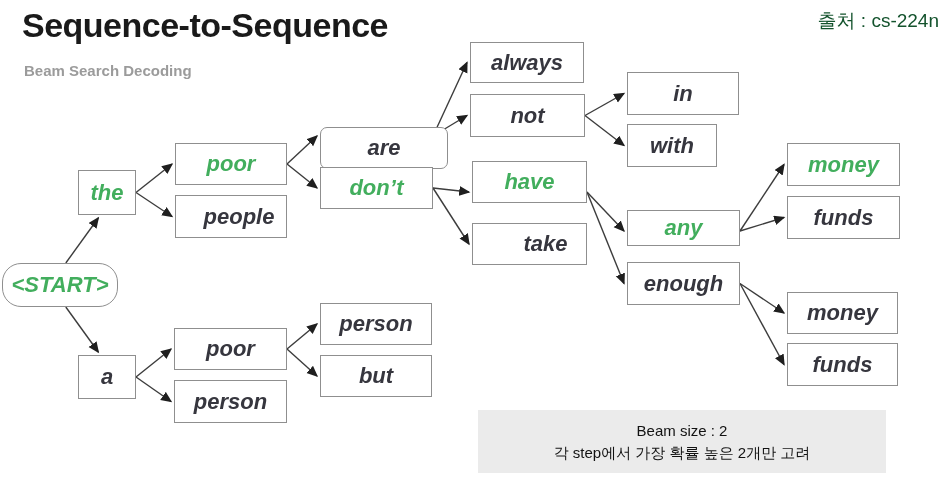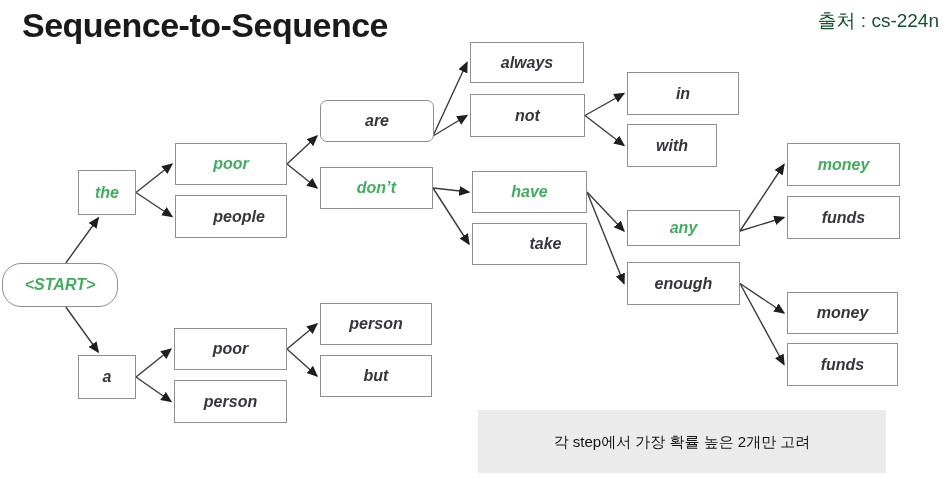--- a/index.html
+++ b/index.html
@@ -15,35 +15,36 @@
     position:absolute;left:24px;top:62px;font-size:15px;font-weight:bold;color:#9b9b9b;
   }
   .source{
     position:absolute;right:12px;top:8px;font-size:19px;color:#14532d;
   }
   svg.edges{position:absolute;left:0;top:0;pointer-events:none;}
   svg.edges line{stroke:#3c3c3c;stroke-width:1.4;}
   .node{
     position:absolute;background:#ffffff;border:1.5px solid #8f8f8f;box-sizing:border-box;
     display:flex;align-items:center;justify-content:center;
-    font-style:italic;font-weight:bold;font-size:16px;color:#36363e;
+    font-style:italic;font-weight:bold;font-size:22px;color:#36363e;
   }
   .node.green{color:#42ae5d;}
   .note{
     position:absolute;left:478px;top:410px;width:408px;height:63px;background:#ebebeb;
     display:flex;flex-direction:column;align-items:center;justify-content:center;
     font-size:15px;color:#121212;line-height:1.45;text-align:center;
   }
 </style>
 </head>
 <body>
 
 <div class="canvas">
 
   <div class="title">Sequence-to-Sequence</div>
+  <div class="subtitle">Beam Search Decoding</div>
   <div class="source">출처 : cs-224n</div>
 
   <svg class="edges" width="951" height="479" xmlns="http://www.w3.org/2000/svg">
     <defs>
       <marker id="ah" markerWidth="9" markerHeight="8" refX="7" refY="3.5" orient="auto">
         <path d="M0,0 L8,3.5 L0,7 Z" fill="#1f1f1f"></path>
       </marker>
     </defs>
   <line x1="65.80000000000001" y1="263" x2="98.3" y2="218" marker-end="url(#ah)"></line>
       <line x1="65.80000000000001" y1="307" x2="98.3" y2="352" marker-end="url(#ah)"></line>
@@ -78,39 +79,39 @@
       </div>
       <div class="node" style="left: 78px; top: 355px; width: 58px; height: 44px;">
         <span>a</span>
       </div>
       <div class="node green" style="left: 175px; top: 143px; width: 112px; height: 42px;">
         <span>poor</span>
       </div>
       <div class="node" style="left: 175px; top: 195px; width: 112px; height: 43px; padding-left: 16px;">
         <span>people</span>
       </div>
-      <div class="node" style="left: 320px; top: 100px; width: 114px; height: 42px; border-radius: 7px;">
+      <div class="node" style="left: 320px; top: 127px; width: 128px; height: 42px; border-radius: 7px;">
         <span>are</span>
       </div>
       <div class="node green" style="left: 320px; top: 167px; width: 113px; height: 42px;">
         <span>don’t</span>
       </div>
       <div class="node" style="left: 470px; top: 42px; width: 114px; height: 41px;">
         <span>always</span>
       </div>
       <div class="node" style="left: 470px; top: 94px; width: 115px; height: 43px;">
         <span>not</span>
       </div>
       <div class="node" style="left: 627px; top: 72px; width: 112px; height: 43px;">
         <span>in</span>
       </div>
       <div class="node" style="left: 627px; top: 124px; width: 90px; height: 43px;">
         <span>with</span>
       </div>
-      <div class="node green" style="left: 472px; top: 171px; width: 115px; height: 42px;">
+      <div class="node green" style="left: 472px; top: 161px; width: 115px; height: 42px;">
         <span>have</span>
       </div>
       <div class="node" style="left: 472px; top: 223px; width: 115px; height: 42px; padding-left: 32px;">
         <span>take</span>
       </div>
       <div class="node green" style="left: 627px; top: 210px; width: 113px; height: 36px;">
         <span>any</span>
       </div>
       <div class="node" style="left: 627px; top: 262px; width: 113px; height: 43px;">
         <span>enough</span>
@@ -135,16 +136,17 @@
       </div>
       <div class="node" style="left: 320px; top: 303px; width: 112px; height: 42px;">
         <span>person</span>
       </div>
       <div class="node" style="left: 320px; top: 355px; width: 112px; height: 42px;">
         <span>but</span>
       </div>
     </div>
 
   <div class="note">
+    <div>Beam size : 2</div>
     <div>각 step에서 가장 확률 높은 2개만 고려</div>
   </div>
 
 </div>
 
 </body></html>

